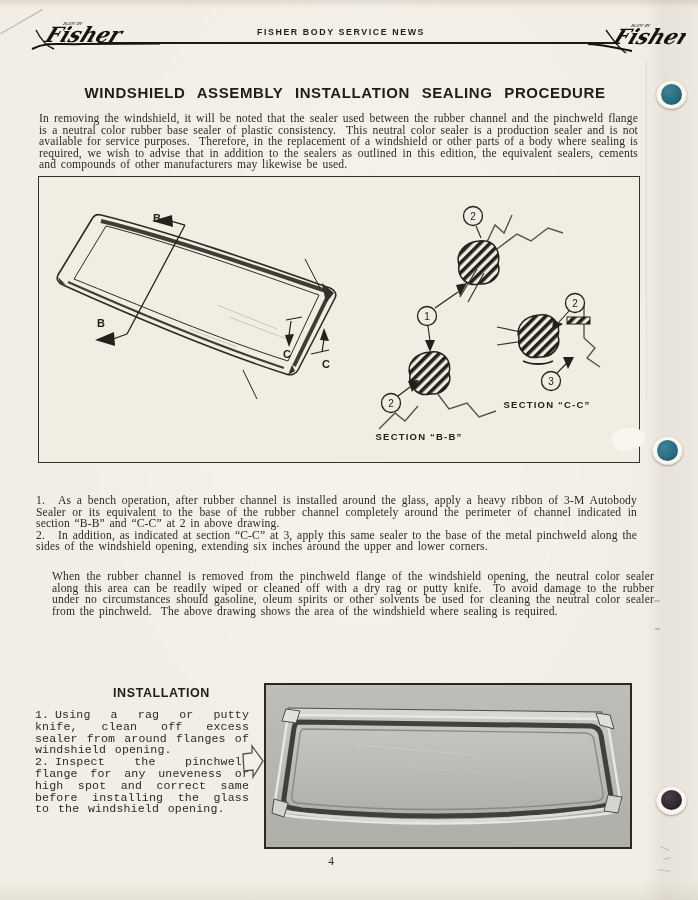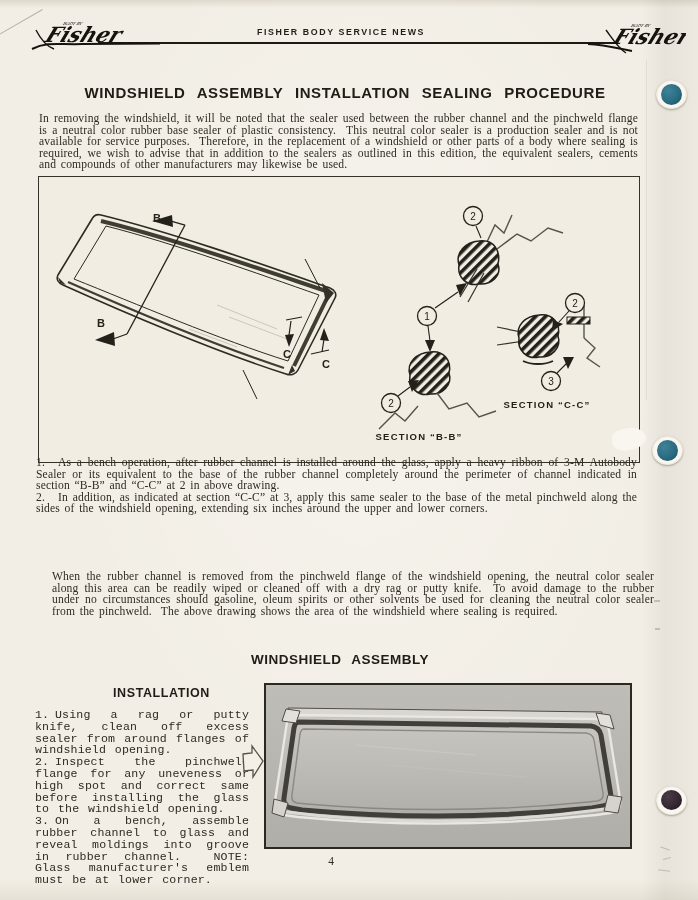--- a/index.html
+++ b/index.html
@@ -174,36 +174,34 @@
         <text x="512" y="208" font-size="10" text-anchor="middle" fill="#23211a" font-family="'Liberation Sans',sans-serif">3</text>
         <path d="M518,196 L528,186" stroke="#23211a" stroke-width="1.1"></path>
         <path d="M524,180 L535,180 L529,192 Z" fill="#23211a"></path>
       </g>
       <text x="508" y="231" class="seclabel" font-size="9.5" fill="#23211a" text-anchor="middle">SECTION “C-C”</text>
     </svg>
   </div>
 
   <div class="patch" style="left:612px;top:428px;width:34px;height:22px;transform:rotate(-12deg);"></div>
 
-  <div class="bodytext" style="left:36px;top:457px;width:601px;">
+  <div class="bodytext" style="left:36px;top:495px;width:601px;">
     <p><span class="stepnum">1.</span><span>As a bench operation, after rubber channel is installed around the glass, apply a heavy ribbon of 3-M Autobody Sealer or its equivalent to the base of the rubber channel completely around the perimeter of channel indicated in section “B-B” and “C-C” at 2 in above drawing.</span></p>
     <p><span class="stepnum">2.</span><span>In addition, as indicated at section “C-C” at 3, apply this same sealer to the base of the metal pinchweld along the sides of the windshield opening, extending six inches around the upper and lower corners.</span></p>
   </div>
 
   <div class="bodytext" style="left:52px;top:571px;width:602px;">
     <p>When the rubber channel is removed from the pinchweld flange of the windshield opening, the neutral color sealer along this area can be readily wiped or cleaned off with a dry rag or putty knife.&nbsp; To avoid damage to the rubber under no circumstances should gasoline, oleum spirits or other solvents be used for cleaning the neutral color sealer from the pinchweld.&nbsp; The above drawing shows the area of the windshield where sealing is required.</p>
   </div>
 
-  <div class="h2">WINDSHIELD ASSEMBLY</div>
   <div class="h3">INSTALLATION</div>
 
   <div class="bodytext" style="left:35px;top:709px;width:214px;line-height:11.8px;font-family:Liberation Mono, monospace;">
     <p><span class="colnum">1.</span><span>Using a rag or putty knife, clean off excess sealer from around flanges of windshield opening.</span></p>
     <p><span class="colnum">2.</span><span>Inspect the pinchweld flange for any uneveness or high spot and correct same before installing the glass to the windshield opening.</span></p>
-    <p><span class="colnum">3.</span><span>On a bench, assemble rubber channel to glass and reveal moldings into groove in rubber channel.&nbsp; NOTE: Glass manufacturer's emblem must be at lower corner.</span></p>
   </div>
 
   <svg style="position:absolute;left:241px;top:744px;" width="24" height="36" viewBox="0 0 24 36">
     <polygon points="2,10 11,9 11,2 22,17 12,33 12,26 3,27" fill="#f4f0e7" stroke="#55524a" stroke-width="1.3"></polygon>
   </svg>
 
   <div class="photobox">
     <svg width="364" height="162" viewBox="0 0 364 162">
       <defs>
         <linearGradient id="glass" x1="0" y1="0" x2="0" y2="1">

